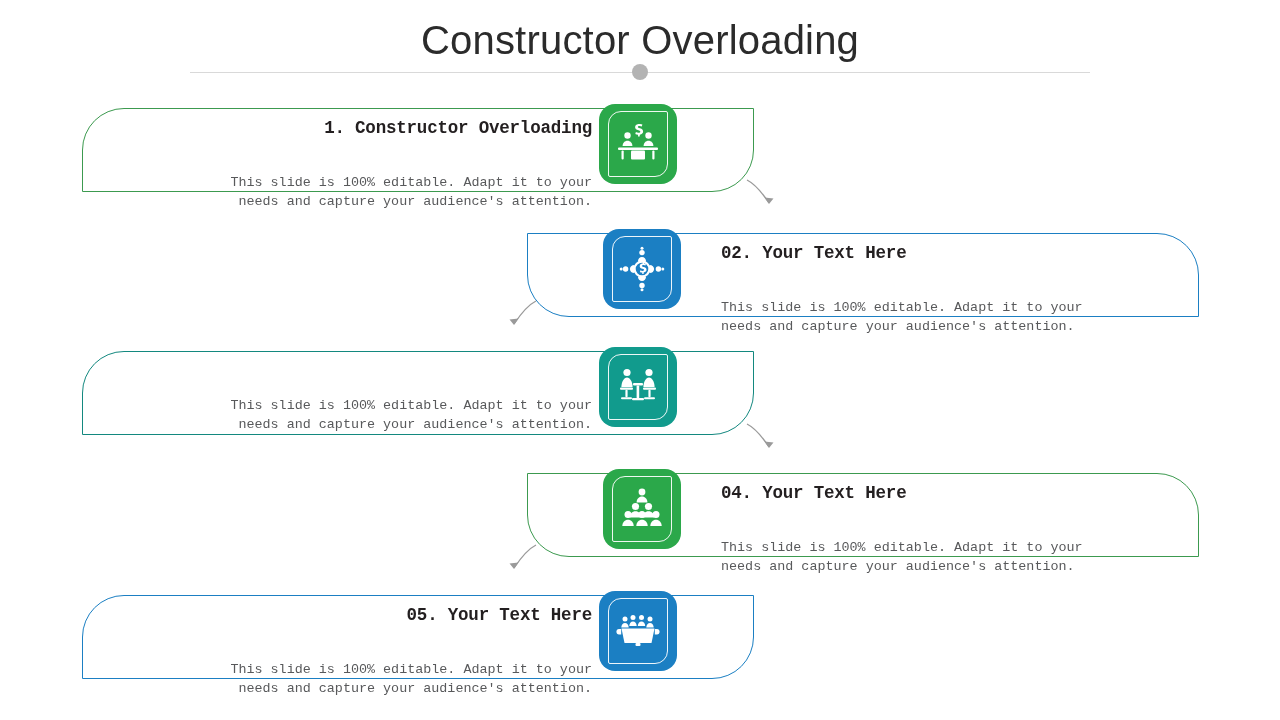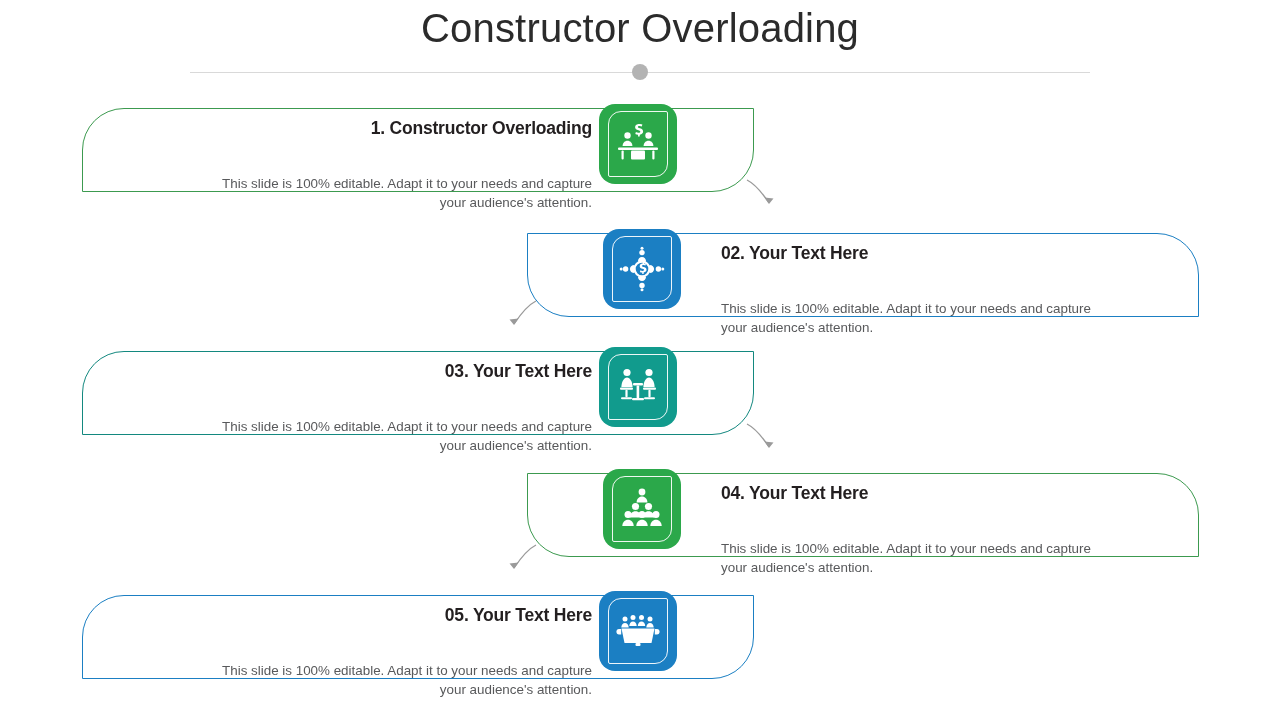--- a/index.html
+++ b/index.html
@@ -6,37 +6,37 @@
   html, body {
     width: 1280px; height: 720px;
     background: #ffffff;
     font-family: "Liberation Sans", sans-serif;
     overflow: hidden;
   }
   .slide { position: relative; width: 1280px; height: 720px; }
 
   
   .title {
-    position: absolute; left: 0; top: 6px; width: 1280px;
+    position: absolute; left: 0; top: 18px; width: 1280px;
     text-align: center;
     font-size: 40px; font-weight: 400; color: #2b2b2b;
     letter-spacing: .2px;
   }
   .divider {
     position: absolute; left: 190px; top: 72px; width: 900px; height: 1px;
     background: #d9d9d9;
   }
   .divider-dot {
     position: absolute; left: 632px; top: 64px;
     width: 16px; height: 16px; border-radius: 50%;
     background: #b3b3b3;
   }
 
   
-  .row { position: absolute; height: 84px; background: #ffffff; }
+  .row { position: absolute; height: 84px; background: #ffffff; font-family: Liberation Mono, monospace; }
   .row .frame {
     position: absolute; inset: 0;
     border: 1.3px solid #777;
     background: #fff;
   }
   
   .row.odd  { left: 82px;  width: 672px; }
   .row.odd .frame  { border-radius: 42px 0 42px 0; }
   
   .row.even { left: 527px; width: 672px; }
@@ -161,21 +161,20 @@
   </div>
 
   <svg class="arrow" style="left:498px; top:297px" width="40" height="40" viewBox="0 0 40 40">
     <path d="M38 4 C30 8 22 18 16 27" fill="none" stroke="#9a9a9a" stroke-width="1.3"></path>
     <path d="M16 28 L11.5 22.5 L20.5 21.5 Z" fill="#9a9a9a"></path>
   </svg>
 
   <div class="row odd c-teal" style="top:351px">
     <div class="frame"></div>
     <div class="textblock">
-      <div class="head">03. Your Text Here</div>
       <div class="body">This slide is 100% editable. Adapt it to your needs and capture your audience's attention.</div>
     </div>
     <div class="tile teal">
       <div class="inner"></div>
       <svg width="48" height="48" viewBox="0 0 48 48">
         <g fill="#ffffff">
 
           <circle cx="13" cy="9.5" r="3.6"></circle>
           <path d="M7.4 24 c0-5 2.5-9.5 5.6-9.5 3.1 0 5.6 4.5 5.6 9.5 z"></path>
 

